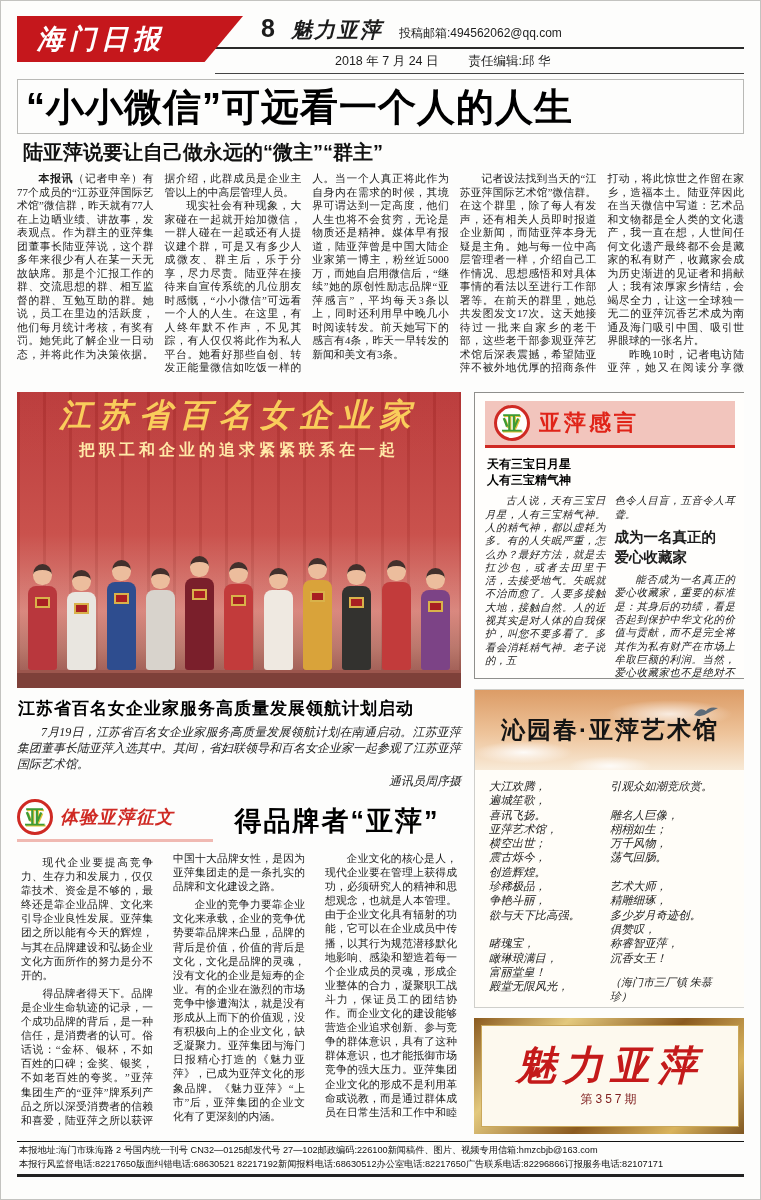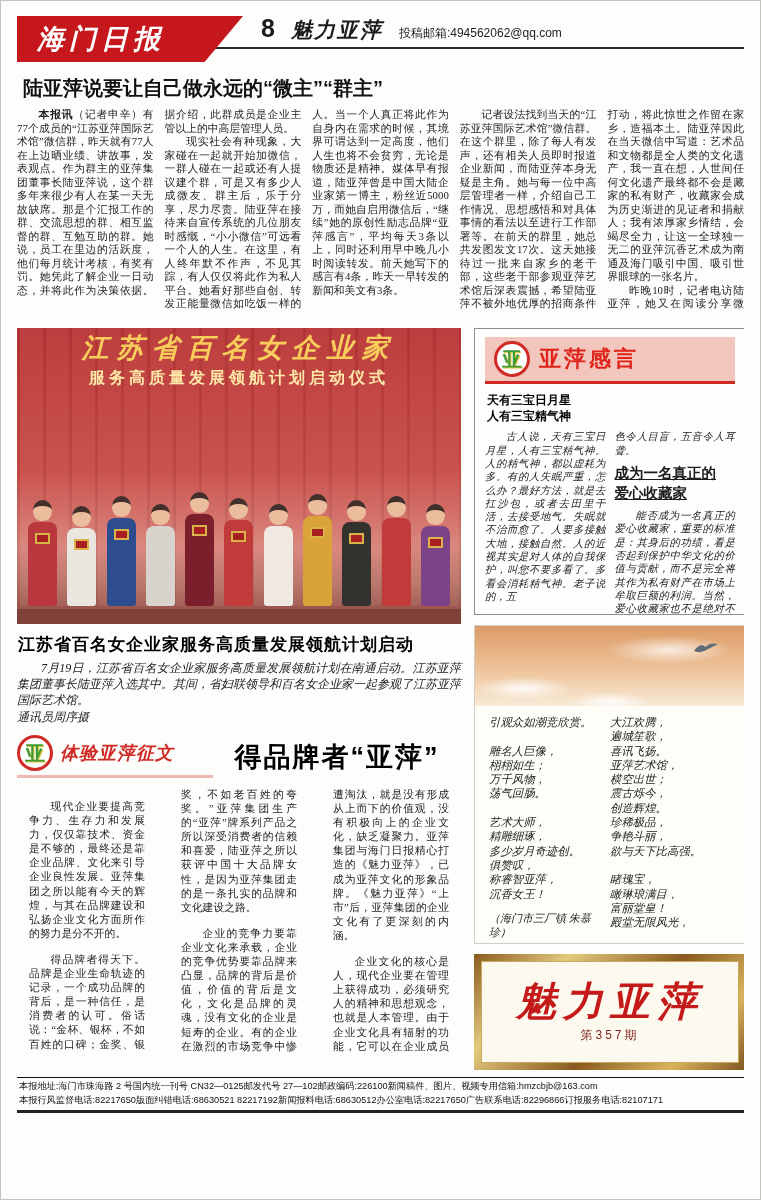--- a/index.html
+++ b/index.html
@@ -50,66 +50,66 @@
   .content-grid { display:grid; grid-template-columns:444px 272px; column-gap:13px; margin-top:8px; height:742px; overflow:hidden; }
 
   
   .photo {
     height:296px; position:relative; overflow:hidden;
     background:
       repeating-linear-gradient(90deg, rgba(0,0,0,.05) 0 3px, rgba(255,255,255,.04) 3px 26px),
       linear-gradient(180deg,#b93636 0%,#c84b46 48%,#d8837a 74%,#b97367 86%,#8d4a42 100%);
   }
   .banner { position:absolute; top:2px; left:0; right:0; text-align:center; }
-  .banner-l1 { font-size:27px; font-weight:900; font-style:italic; letter-spacing:8px; color:#ffd95e; opacity:.92; font-family:"Liberation Sans",sans-serif; white-space:nowrap; }
+  .banner-l1 { font-size:32px; font-weight:900; font-style:italic; letter-spacing:8px; color:#ffd95e; opacity:.92; font-family:"Liberation Sans",sans-serif; white-space:nowrap; }
   .banner-l2 { font-size:16px; font-weight:bold; letter-spacing:4px; color:#ffe9a8; font-family:"Liberation Sans",sans-serif; margin-top:2px; white-space:nowrap; }
   .people { position:absolute; bottom:18px; left:8px; right:8px; display:flex; justify-content:space-between; align-items:flex-end; }
   .person { width:35px; display:flex; flex-direction:column; align-items:center; position:relative; }
   .person .head { width:19px; height:21px; border-radius:50% 50% 46% 46%; background:#ecbd9d; border-top:6px solid #42302c; }
   .person .torso { width:29px; margin-top:1px; border-radius:8px 8px 3px 3px; }
   .person .cert { position:absolute; top:33px; width:15px; height:11px; background:#a81f22; box-shadow:inset 0 0 0 2px #d9b24a; }
   .p1 .torso{height:84px;background:#b9373d;} .p2 .torso{height:78px;background:#e9e6e0;}
   .p3 .torso{height:88px;background:#2e4d8f;} .p4 .torso{height:80px;background:#d8d3cc;}
   .p5 .torso{height:92px;background:#7a1f2b;} .p6 .torso{height:86px;background:#c23b3b;}
   .p7 .torso{height:80px;background:#efe9e1;} .p8 .torso{height:90px;background:#d9a33a;}
   .p9 .torso{height:84px;background:#33322f;} .p10 .torso{height:88px;background:#c23b3b;}
   .p11 .torso{height:80px;background:#7c4386;}
   .stage { position:absolute; bottom:0; left:0; right:0; height:18px; background:#7e4039; border-top:3px solid #9c564d; }
 
   
   .caption-title { font-family:"Liberation Sans",sans-serif; font-weight:900; font-size:17px; letter-spacing:1px; margin:9px 0 4px 1px; color:#000; white-space:nowrap; }
   .caption-body { font-size:12px; line-height:16px; text-align:justify; text-indent:2em; font-style:italic; }
-  .caption-credit { font-size:12px; font-style:italic; margin-top:1px; }
+  .caption-credit { text-align:right; font-size:12px; font-style:italic; margin-top:1px; }
 
   
   .essay { margin-top:9px; }
   .essay-header { display:flex; align-items:center; }
   .badge { display:flex; align-items:center; gap:7px; width:196px; flex:none; border-bottom:3px solid #f0b9b2; padding-bottom:4px; }
   .logo-circle {
     width:36px; height:36px; border-radius:50%; border:3px solid #cf2a24; background:#fff;
     color:#3f9b35; font-weight:bold; display:flex; align-items:center; justify-content:center;
     font-size:20px; text-shadow:1px 1px 0 #e4c23a; flex:none; font-family:"Liberation Sans",sans-serif;
   }
   .badge-label { color:#cf2a24; font-weight:900; font-size:18px; font-style:italic; letter-spacing:1px; font-family:"Liberation Sans",sans-serif; white-space:nowrap; }
   .essay-title { flex:1; text-align:center; font-family:"Liberation Sans",sans-serif; font-weight:700; font-size:27px; letter-spacing:2px; color:#000; }
   .essay-cols {
     margin-top:9px; height:276px; column-count:3; column-gap:12px; overflow:hidden;
     font-size:10.8px; line-height:14.1px; text-align:justify;
   }
-  .essay-cols p { margin:12px; text-indent:2em; }
+  .essay-cols p { margin:4px; text-indent:2em; }
 
   
   .ganyan { border:1px solid #8f8f8c; height:287px; padding:8px 10px; overflow:hidden; background:#fffefc; }
   .ganyan-band { background:#f2c5bd; display:flex; align-items:center; gap:9px; padding:4px 9px; border-bottom:3px solid #cf2a24; }
   .ganyan-label { color:#e02318; font-size:22px; font-weight:900; font-family:"Liberation Sans",sans-serif; letter-spacing:3px; }
   .ganyan-title { font-family:"Liberation Sans",sans-serif; font-weight:900; font-size:12px; line-height:1.35; margin:8px 0 6px 2px; color:#000; }
   .ganyan-cols { display:flex; gap:9px; }
   .g-col { flex:1; font-style:italic; font-size:10.4px; line-height:13.3px; text-align:justify; }
   .g-col p { margin:0; text-indent:2em; }
-  .g-heading { font-style:normal; font-family:"Liberation Sans",sans-serif; font-weight:900; font-size:14.5px; line-height:1.35; margin:7px 0 6px;text-decoration:underline; }
+  .g-heading { font-style:normal; font-family:"Liberation Sans",sans-serif; font-weight:900; font-size:14.5px; line-height:1.35; margin:7px 0 6px; }
 
   
   .poem { margin-top:10px; border:1px solid #cfcfcb; height:319px; overflow:hidden; background:#fffdf8; }
   .poem-header {
     height:80px; position:relative; display:flex; align-items:center; justify-content:center;
     background:
       radial-gradient(ellipse 70px 16px at 18% 78%, rgba(255,255,255,.9), rgba(255,255,255,0) 70%),
       radial-gradient(ellipse 90px 20px at 72% 30%, rgba(255,255,255,.75), rgba(255,255,255,0) 70%),
       radial-gradient(ellipse 60px 14px at 50% 95%, rgba(255,255,255,.85), rgba(255,255,255,0) 70%),
       linear-gradient(180deg,#dc9c66,#eec49b 55%,#f8ead7);
@@ -142,41 +142,48 @@
   <header class="masthead">
     <div class="paper-logo">
       <span>海门日报</span>
     </div>
     <div class="mast-right">
       <div class="mast-row1">
         <span class="page-num">8</span>
         <span class="section-cal">魅力亚萍</span>
         <span class="email">投稿邮箱:494562062@qq.com</span>
       </div>
+      <div class="mast-row2">
+        <span>2018 年 7 月 24 日</span>
+        <span>责任编辑:邱 华</span>
+      </div>
     </div>
   </header>
 
   <section>
+    <div class="head-box">
+      <h1 class="headline">“小小微信”可远看一个人的人生</h1>
+    </div>
     <div class="subheadline">陆亚萍说要让自己做永远的“微主”“群主”</div>
     <div class="lead-cols">
       <p><b>本报讯</b><span>（记者申辛）有77个成员的“江苏亚萍国际艺术馆”微信群，昨天就有77人在上边晒业绩、讲故事，发表观点。作为群主的亚萍集团董事长陆亚萍说，这个群多年来很少有人在某一天无故缺席。那是个汇报工作的群、交流思想的群、相互监督的群、互勉互助的群。她说，员工在里边的活跃度，他们每月统计考核，有奖有罚。她凭此了解企业一日动态，并将此作为决策依据。据介绍，此群成员是企业主管以上的中高层管理人员。</span></p>
       <p>现实社会有种现象，大家碰在一起就开始加微信，一群人碰在一起或还有人提议建个群，可是又有多少人成微友、群主后，乐于分享，尽力尽责。陆亚萍在接待来自宣传系统的几位朋友时感慨，“小小微信”可远看一个人的人生。在这里，有人终年默不作声，不见其踪，有人仅仅将此作为私人平台。她看好那些自创、转发正能量微信如吃饭一样的人。当一个人真正将此作为自身内在需求的时候，其境界可谓达到一定高度，他们人生也将不会贫穷，无论是物质还是精神。媒体早有报道，陆亚萍曾是中国大陆企业家第一博主，粉丝近5000万，而她自启用微信后，“继续”她的原创性励志品牌“亚萍感言”，平均每天3条以上，同时还利用早中晚几小时阅读转发。前天她写下的感言有4条，昨天一早转发的新闻和美文有3条。</p>
       <p>记者设法找到当天的“江苏亚萍国际艺术馆”微信群。在这个群里，除了每人有发声，还有相关人员即时报道企业新闻，而陆亚萍本身无疑是主角。她与每一位中高层管理者一样，介绍自己工作情况、思想感悟和对具体事情的看法以至进行工作部署等。在前天的群里，她总共发图发文17次。这天她接待过一批来自家乡的老干部，这些老干部参观亚萍艺术馆后深表震撼，希望陆亚萍不被外地优厚的招商条件打动，将此惊世之作留在家乡，造福本土。陆亚萍因此在当天微信中写道：艺术品和文物都是全人类的文化遗产，我一直在想，人世间任何文化遗产最终都不会是藏家的私有财产，收藏家会成为历史渐进的见证者和捐献人；我有浓厚家乡情结，会竭尽全力，让这一全球独一无二的亚萍沉香艺术成为南通及海门吸引中国、吸引世界眼球的一张名片。</p>
       <p>昨晚10时，记者电访陆亚萍，她又在阅读分享微信、写亚萍感言。她重复了一句：“小小微信”可远看一个人的人生，她有责任让自己成为永远的“微主”“群主”。</p>
     </div>
   </section>
 
   <div class="content-grid">
 
     <div>
 
       <figure class="photo" style="margin:0">
         <div class="banner">
           <div class="banner-l1">江苏省百名女企业家</div>
-          <div class="banner-l2">服务高质量发展领航计划启动仪式</div>
+          <div class="banner-l2">把职工和企业的追求紧紧联系在一起</div>
         </div>
         <div class="people">
           <div class="person p1">
               <div class="head"></div>
               <div class="torso"></div>
               <div class="cert"></div>
             </div>
           <div class="person p2">
               <div class="head"></div>
               <div class="torso"></div>
@@ -267,62 +274,63 @@
             <p style="text-indent:0">色令人目盲，五音令人耳聋。</p>
             <div class="g-heading" style="white-space:pre-line">成为一名真正的
 爱心收藏家</div>
             <p>能否成为一名真正的爱心收藏家，重要的标准是：其身后的功绩，看是否起到保护中华文化的价值与贡献，而不是完全将其作为私有财产在市场上牟取巨额的利润。当然，爱心收藏家也不是绝对不能出售藏品，有时为盘活自身收藏，也会在市场售卖或交换藏品。但爱心收藏家的生活都很节俭，藏品多，价值高，自己却苦中作乐。</p>
           </div>
         </div>
       </aside>
 
       <section class="poem">
         <div class="poem-header">
+          <span class="poem-title">沁园春·亚萍艺术馆</span>
           <span class="bird">
             <svg width="26" height="13" viewBox="0 0 26 13">
                 <path d="M1 10 Q7 1 13 6 Q16 1 25 3 L15 8 Q8 13 1 10 Z" fill="#5d6b78"></path>
               </svg>
           </span>
         </div>
         <div class="poem-body">
+          <div class="poem-col">
+              <div class="poem-line">大江欢腾，</div>
+              <div class="poem-line">遍城笙歌，</div>
+              <div class="poem-line">喜讯飞扬。</div>
+              <div class="poem-line">亚萍艺术馆，</div>
+              <div class="poem-line">横空出世；</div>
+              <div class="poem-line">震古烁今，</div>
+              <div class="poem-line">创造辉煌。</div>
+              <div class="poem-line">珍稀极品，</div>
+              <div class="poem-line">争艳斗丽，</div>
+              <div class="poem-line">欲与天下比高强。</div>
+              <div class="poem-line"></div>
+              <div class="poem-line">睹瑰宝，</div>
+              <div class="poem-line">瞰琳琅满目，</div>
+              <div class="poem-line">富丽堂皇！</div>
+              <div class="poem-line">殿堂无限风光，</div>
+            </div>
           <div class="poem-col">
             <div>
                 <div class="poem-line">引观众如潮竞欣赏。</div>
                 <div class="poem-line"></div>
                 <div class="poem-line">雕名人巨像，</div>
                 <div class="poem-line">栩栩如生；</div>
                 <div class="poem-line">万千风物，</div>
                 <div class="poem-line">荡气回肠。</div>
                 <div class="poem-line"></div>
                 <div class="poem-line">艺术大师，</div>
                 <div class="poem-line">精雕细琢，</div>
                 <div class="poem-line">多少岁月奇迹创。</div>
                 <div class="poem-line">俱赞叹，</div>
                 <div class="poem-line">称睿智亚萍，</div>
                 <div class="poem-line">沉香女王！</div>
               </div>
             <div class="poem-attr">（海门市三厂镇 朱慕珍）</div>
           </div>
-          <div class="poem-col">
-              <div class="poem-line">大江欢腾，</div>
-              <div class="poem-line">遍城笙歌，</div>
-              <div class="poem-line">喜讯飞扬。</div>
-              <div class="poem-line">亚萍艺术馆，</div>
-              <div class="poem-line">横空出世；</div>
-              <div class="poem-line">震古烁今，</div>
-              <div class="poem-line">创造辉煌。</div>
-              <div class="poem-line">珍稀极品，</div>
-              <div class="poem-line">争艳斗丽，</div>
-              <div class="poem-line">欲与天下比高强。</div>
-              <div class="poem-line"></div>
-              <div class="poem-line">睹瑰宝，</div>
-              <div class="poem-line">瞰琳琅满目，</div>
-              <div class="poem-line">富丽堂皇！</div>
-              <div class="poem-line">殿堂无限风光，</div>
-            </div>
         </div>
       </section>
 
       <div class="issue">
         <div class="issue-inner">
           <div class="issue-brand">魅力亚萍</div>
           <div class="issue-no">第357期</div>
         </div>
       </div>
 

